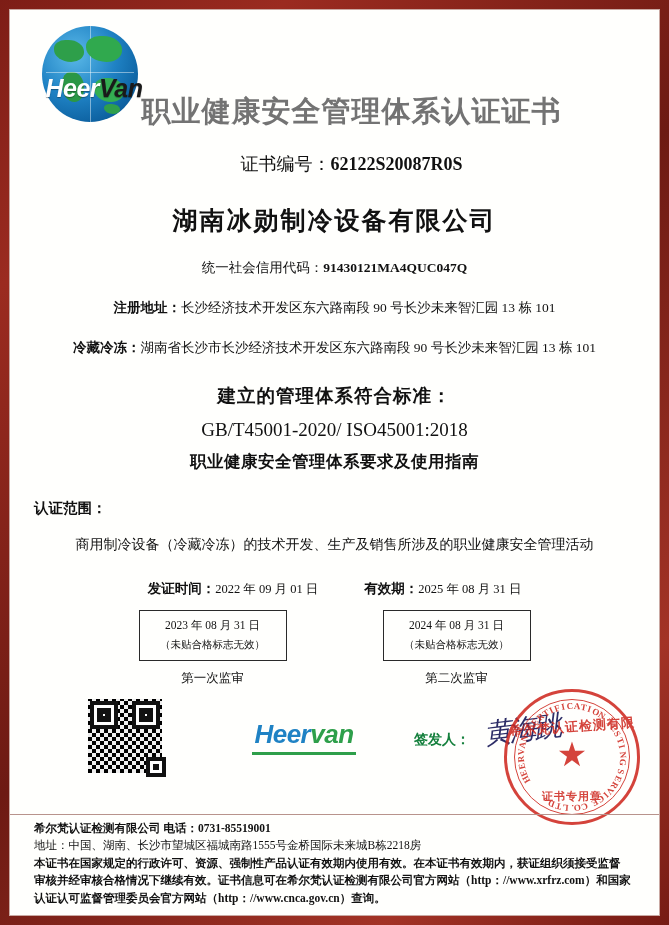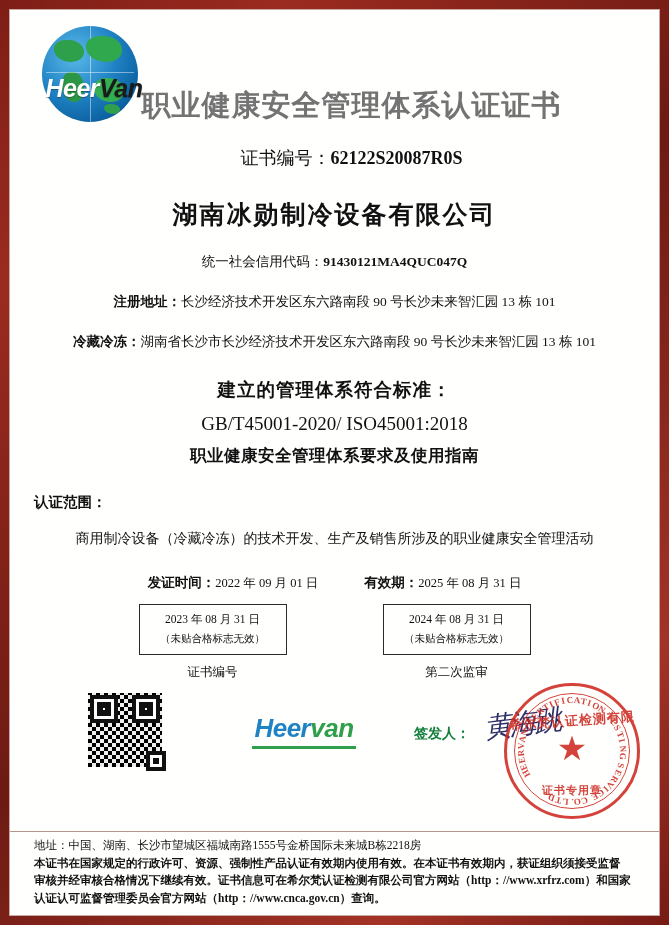--- a/index.html
+++ b/index.html
@@ -23,21 +23,21 @@
     width: 100%;
     height: 100%;
     background: #fffffd;
     border: 1px solid #caa9a3;
     overflow: hidden;
   }
   .page {
     position: relative;
     width: 100%;
     height: 100%;
-    padding: 0 22px;
+    padding: 6px 22px;
   }
 
   
   .logo {
     position: absolute;
     left: 24px;
     top: 16px;
     width: 120px;
     height: 104px;
   }
@@ -405,21 +405,21 @@
           <span class="lbl">有效期：</span><span class="val">2025 年 08 月 31 日</span>
         </div>
       </div>
 
       <div class="surv-row">
         <div class="surv">
           <div class="surv-box">
             <div class="surv-date">2023 年 08 月 31 日</div>
             <div class="surv-note">（未贴合格标志无效）</div>
           </div>
-          <div class="surv-cap">证书编号</div>
+          <div class="surv-cap">第一次监审</div>
         </div>
         <div class="surv">
           <div class="surv-box">
             <div class="surv-date">2024 年 08 月 31 日</div>
             <div class="surv-note">（未贴合格标志无效）</div>
           </div>
           <div class="surv-cap">第二次监审</div>
         </div>
       </div>
 
@@ -480,20 +480,21 @@
             <span style="transform:rotate(102deg) translate(56px) rotate(90deg)">T</span>
             <span style="transform:rotate(110deg) translate(56px) rotate(90deg)">D</span>
           </div>
           <div class="seal-cn">希尔梵认证检测有限</div>
           <div class="star">★</div>
           <div class="seal-bottom">证书专用章</div>
         </div>
       </div>
 
       <div class="footer">
+        <div class="f-line b">希尔梵认证检测有限公司  电话：0731-85519001</div>
         <div class="f-line">地址：中国、湖南、长沙市望城区福城南路1555号金桥国际未来城B栋2218房</div>
         <div class="f-line b">本证书在国家规定的行政许可、资源、强制性产品认证有效期内使用有效。在本证书有效期内，获证组织须接受监督</div>
         <div class="f-line b">审核并经审核合格情况下继续有效。证书信息可在希尔梵认证检测有限公司官方网站（http：//www.xrfrz.com）和国家</div>
         <div class="f-line b">认证认可监督管理委员会官方网站（http：//www.cnca.gov.cn）查询。</div>
       </div>
 
     </div>
   </div>
 </div>
 

